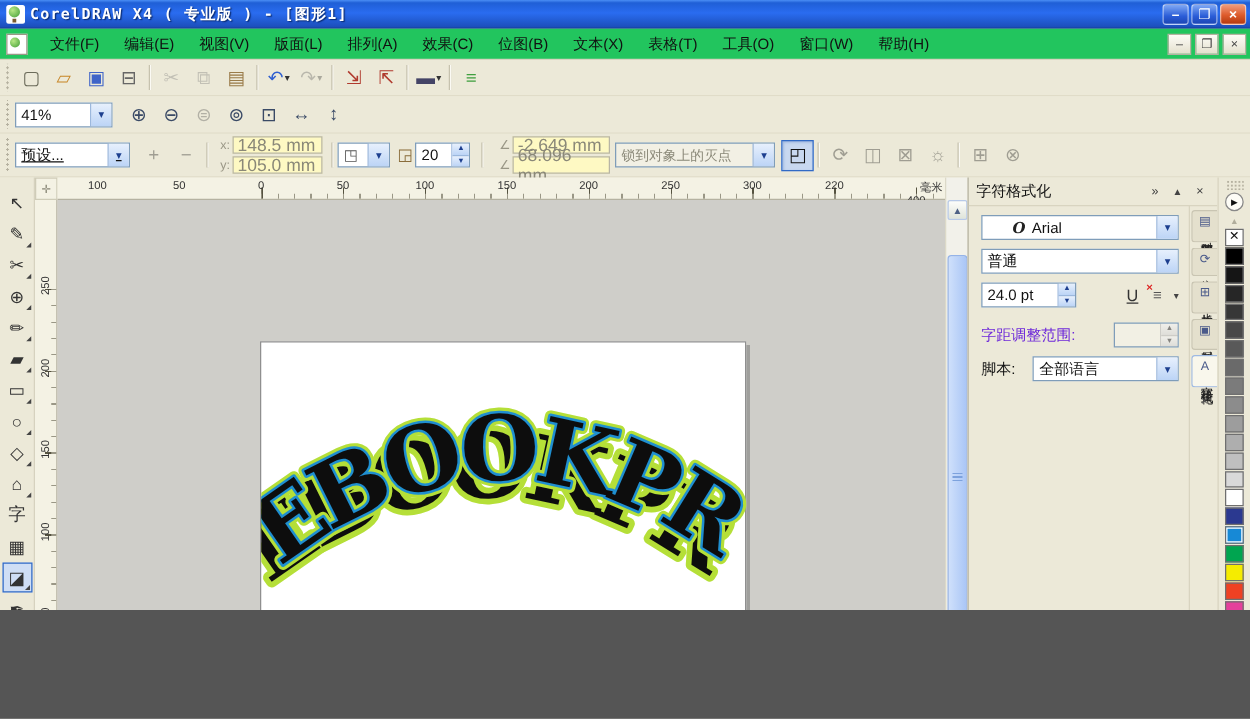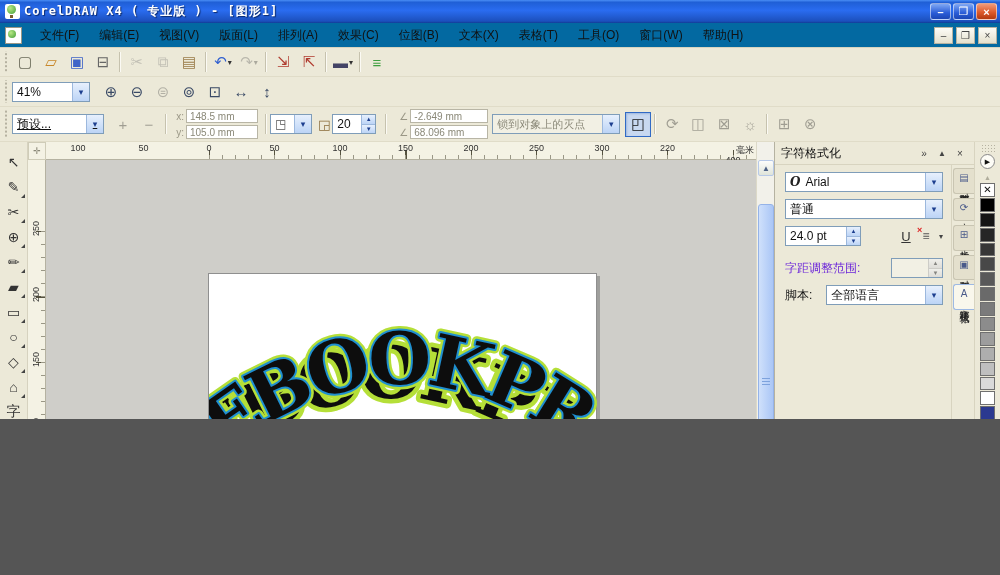--- a/index.html
+++ b/index.html
@@ -1,35 +1,35 @@
 <!DOCTYPE html>
 <html><head>
 <meta charset="utf-8">
 <style>
   html,body{margin:0;padding:0;background:#555;}
-  .screen{position:relative;width:1000px;height:419px;overflow:hidden;
+  .screen{position:relative;width:1000px;height:488px;overflow:hidden;
     font-family:"Liberation Sans","DejaVu Sans",sans-serif;font-size:12px;color:#111;
     background:#ece9d8;user-select:none;}
   .abs{position:absolute;}
   
   .titlebar{left:0;top:0;width:1000px;height:23px;
     background:linear-gradient(180deg,#4a8ef5 0%,#1f5fd6 10%,#2a6cf0 45%,#1c50bd 92%,#123c96 100%);
     display:flex;align-items:center;padding:0 3px;box-sizing:border-box;color:#fff;}
   .app-icon{width:15px;height:15px;margin:0 4px 0 2px;border-radius:2px;background:#fff;position:relative;flex:0 0 auto;}
   .app-icon::before{content:"";position:absolute;left:2px;top:1px;width:9px;height:9px;border-radius:50%;
     background:radial-gradient(circle at 35% 35%,#b8e986,#3f9c35);}
   .app-icon::after{content:"";position:absolute;left:5px;bottom:1px;width:3px;height:3px;background:#7a5b2e;}
   .title-text{font-weight:bold;font-size:12px;letter-spacing:1px;text-shadow:1px 1px 1px #0a2a6e;flex:1;
     font-family:"DejaVu Sans Mono","Liberation Mono",monospace;}
   .tb-btn{width:21px;height:17px;margin-left:2px;border:1px solid #ffffff88;border-radius:3px;
     display:flex;align-items:center;justify-content:center;color:#fff;font-size:11px;font-weight:bold;
     background:linear-gradient(180deg,#7fa8f4,#2a5cd7 60%,#1c46b4);box-sizing:border-box;}
   .tb-btn.close{background:linear-gradient(180deg,#f09a7a,#dd5a2b 55%,#b33a10);}
   
-  .menubar{left:0;top:23px;width:1000px;height:25px;background:#0369a1;border-bottom:1px solid #d8d4c0;
+  .menubar{left:0;top:23px;width:1000px;height:25px;background:#22c55e;border-bottom:1px solid #d8d4c0;
     display:flex;align-items:center;box-sizing:border-box;}
   .menu-doc-icon{width:15px;height:15px;margin:0 8px 0 5px;background:#fff;border:1px solid #9a9786;position:relative;}
   .menu-doc-icon::before{content:"";position:absolute;left:2px;top:2px;width:8px;height:8px;border-radius:50%;
     background:radial-gradient(circle at 35% 35%,#b8e986,#3f9c35);}
   .menu-item{padding:4px 10px;white-space:nowrap;}
   .menubar-spacer{flex:1;}
   .doc-ctl{width:17px;height:15px;margin-right:3px;border:1px solid #b5b2a1;background:linear-gradient(#fdfcf7,#e4e0cd);
     display:flex;align-items:center;justify-content:center;font-size:10px;color:#444;}
   
   .bar{left:0;width:1000px;background:#ece9d8;display:flex;align-items:center;box-sizing:border-box;
@@ -48,21 +48,21 @@
     box-sizing:border-box;flex:0 0 auto;}
   .combo .cval{flex:1;padding:0 4px;white-space:nowrap;overflow:hidden;}
   .combo .dd{width:16px;height:100%;display:flex;align-items:center;justify-content:center;
     background:linear-gradient(#e7f0fd,#bcd4f6);border-left:1px solid #9cb8dd;color:#1d3f8f;font-size:9px;}
   .spin{height:20px;background:#fff;border:1px solid #7f9db9;display:flex;box-sizing:border-box;flex:0 0 auto;}
   .spin .sval{flex:1;padding:1px 4px;display:flex;align-items:center;}
   .spin .arrows{width:13px;display:flex;flex-direction:column;border-left:1px solid #9cb8dd;}
   .spin .arrows span{flex:1;display:flex;align-items:center;justify-content:center;font-size:6px;color:#1d3f8f;
     background:linear-gradient(#e7f0fd,#bcd4f6);}
   .spin .arrows span + span{border-top:1px solid #9cb8dd;}
-  .minifield{height:14px;width:72px;border:1px solid #b8b5a5;background:#ffffff;color:#8a8878;font-size:10px;
+  .minifield{height:14px;width:72px;border:1px solid #b8b5a5;background:#fef9c3;color:#8a8878;font-size:14px;
     display:flex;align-items:center;padding:0 3px;box-sizing:border-box;}
   .xylab{color:#9a9786;font-size:10px;margin:0 2px;width:8px;text-align:right;}
   .stack{display:flex;flex-direction:column;gap:2px;}
   .hstack{display:flex;align-items:center;}
   .pressed{border:1px solid #316ac5;background:#c8d8f0;box-shadow:inset 1px 1px 2px #9db6dd;}
   
   .toolbox{left:0;top:142px;width:28px;height:433px;background:#ece9d8;border-right:1px solid #d6d2bf;
     display:flex;flex-direction:column;align-items:center;padding-top:8px;box-sizing:border-box;}
   .tool{width:24px;height:24px;display:flex;align-items:center;justify-content:center;font-size:14px;
     color:#333;position:relative;margin-bottom:1px;flex:0 0 auto;}
@@ -424,21 +424,21 @@
 
   <div class="abs docker">
     <div class="docker-title">
       <div class="dt-text">字符格式化</div>
       <div class="dt-btn">»</div>
       <div class="dt-btn" style="font-size:8px;">▲</div>
       <div class="dt-btn">×</div>
     </div>
     <div class="docker-body">
       <div class="drow">
-        <div class="combo" style="flex:1;">
+        <div class="combo" style="flex:1;padding-left:20px;">
           <div class="cval"><span class="font-icon">O</span><span>Arial</span></div>
           <div class="dd">▾</div>
         </div>
       </div>
       <div class="drow">
         <div class="combo" style="flex:1;">
           <div class="cval">普通</div>
           <div class="dd">▾</div>
         </div>
       </div>

